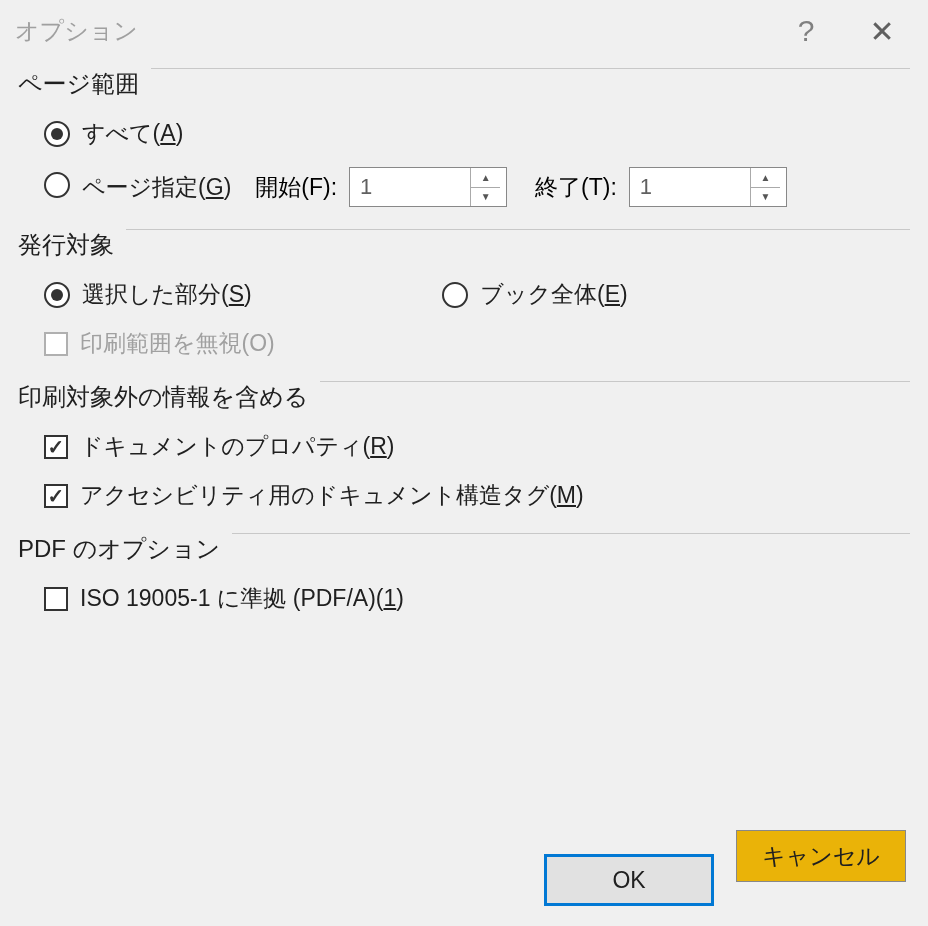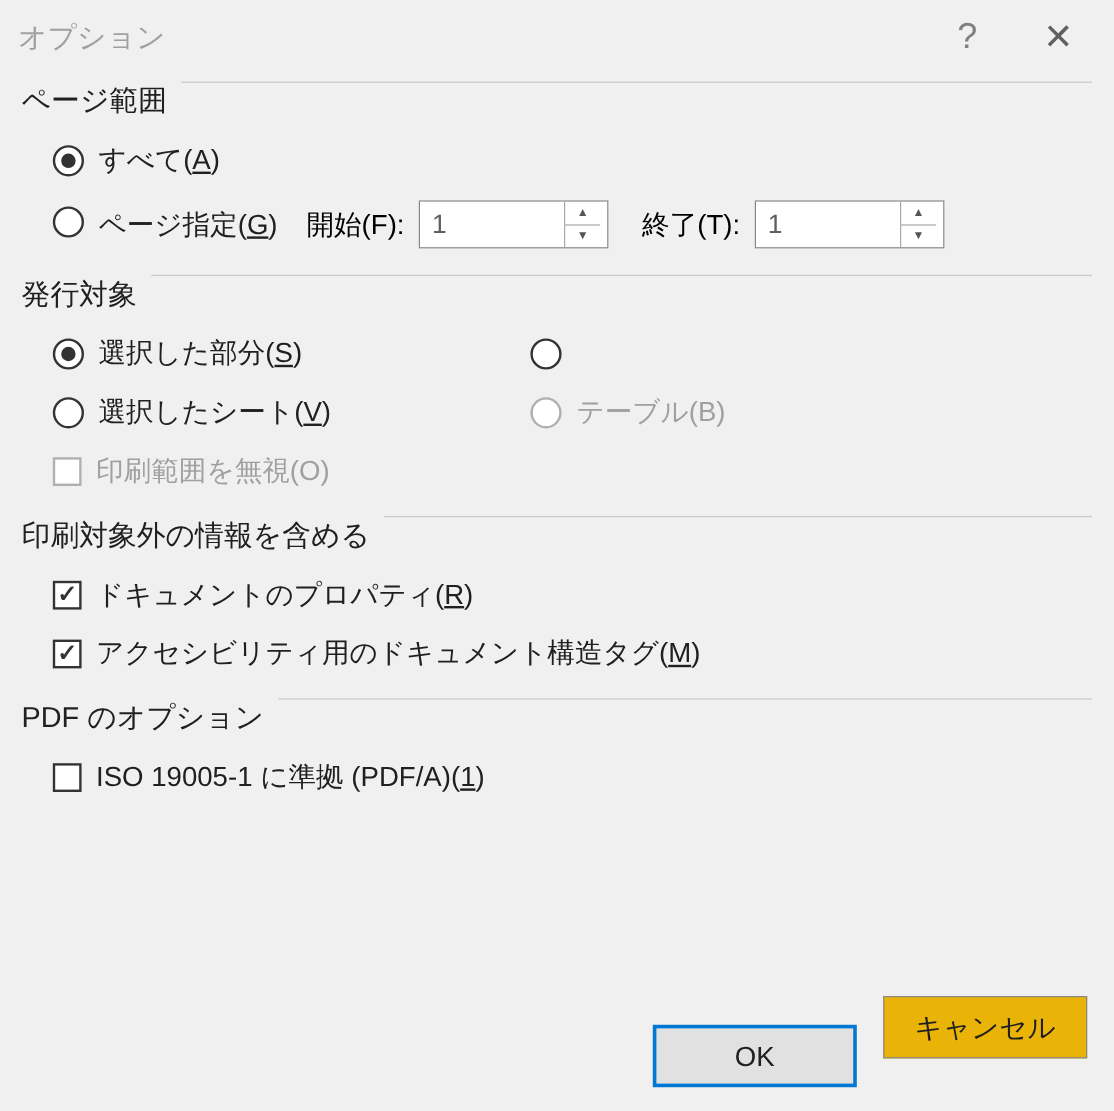--- a/index.html
+++ b/index.html
@@ -141,30 +141,21 @@
       <span>発行対象</span>
       <div class="line"></div>
     </div>
     <div class="row two-col">
       <div class="col">
         <span class="radio selected"></span>
         <span class="lbl"><span>選択した部分(</span><span class="u">S</span><span>)</span></span>
       </div>
       <div class="col">
         <span class="radio"></span>
-      </div>
-    </div>
-    <div class="row two-col">
-      <div class="col">
-        <span class="radio"></span>
-        <span class="lbl"><span>選択したシート(</span><span class="u">V</span><span>)</span></span>
-      </div>
-      <div class="col">
-        <span class="radio disabled"></span>
-        <span class="lbl disabled">テーブル(B)</span>
+        <span class="lbl"><span>ブック全体(</span><span class="u">E</span><span>)</span></span>
       </div>
     </div>
     <div class="row">
       <span class="checkbox disabled"></span>
       <span class="lbl disabled">印刷範囲を無視(O)</span>
     </div>
   </div>
 
   <div class="group">
     <div class="group-header">

